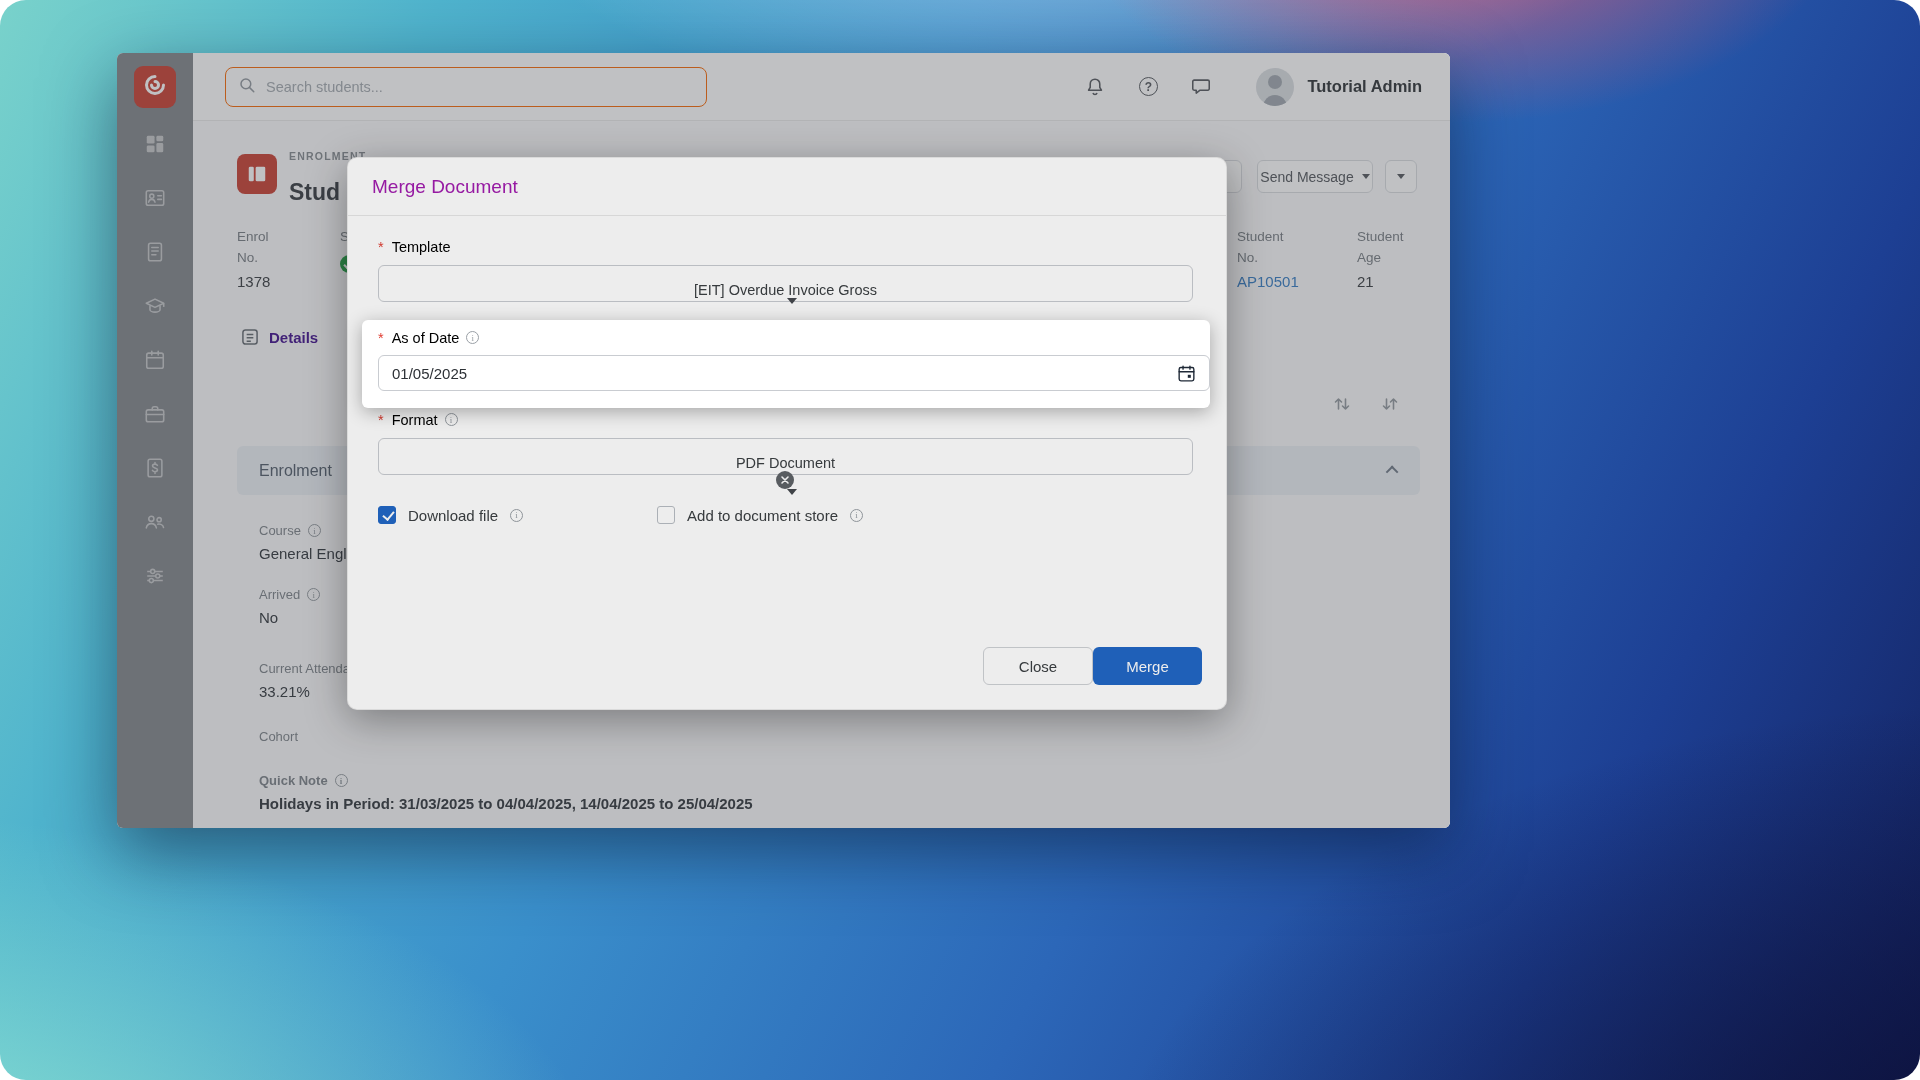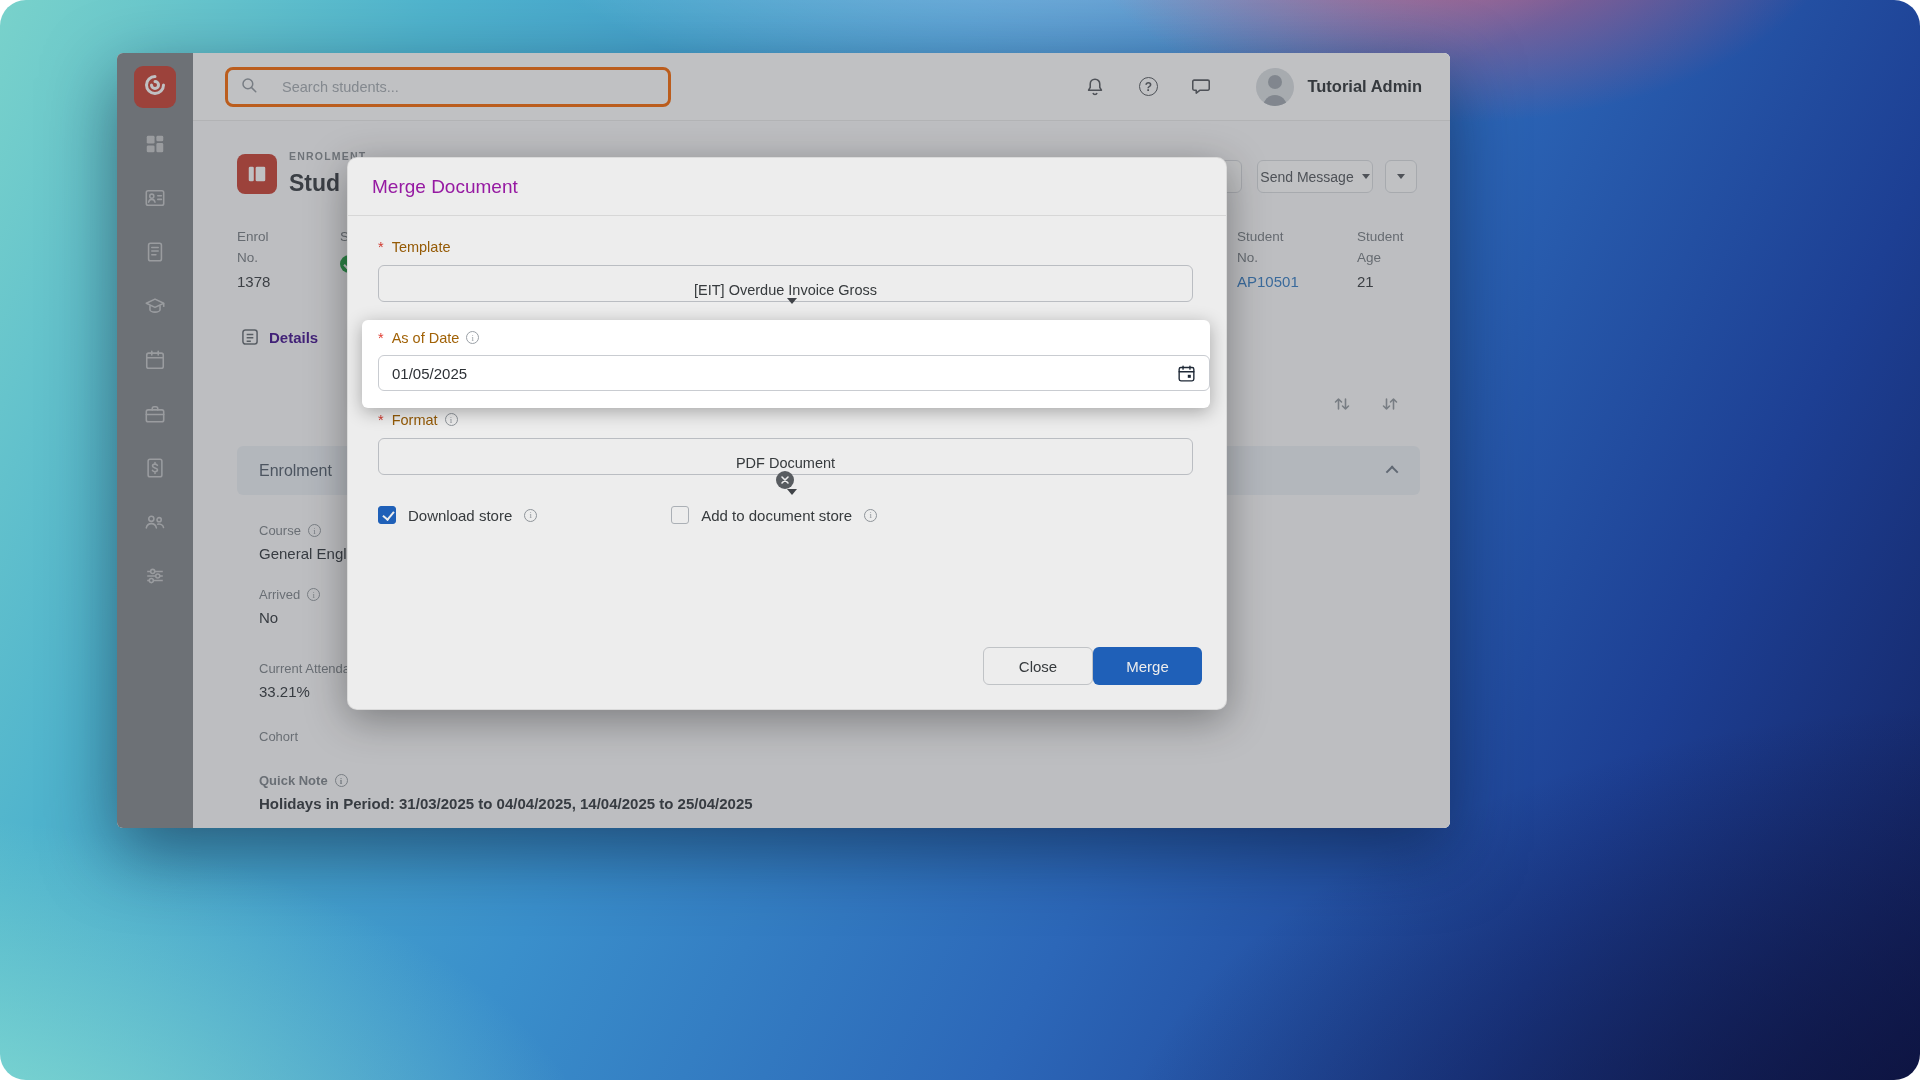--- a/index.html
+++ b/index.html
@@ -28,22 +28,22 @@
   .sidebar{ position:absolute; left:0; top:0; bottom:0; width:76px; background:#8a8e92;
     display:flex; flex-direction:column; align-items:center; padding-top:13px; z-index:1; }
   .logo{ width:42px; height:42px; border-radius:9px; background:#cc4b40;
     display:flex; align-items:center; justify-content:center; margin-bottom:25px; cursor:pointer; }
   .side-nav{ display:flex; flex-direction:column; align-items:center; gap:32px; }
   .nav-item{ width:22px; height:22px; color:#c9cbce; cursor:pointer; }
 
   
   .topbar{ position:absolute; left:76px; right:0; top:0; height:68px; background:#fff;
     border-bottom:1px solid #ececec; display:flex; align-items:center; z-index:1; }
-  .search{ margin-left:32px; width:446px; height:40px; border:3px solid #f97316; border-radius:8px;
-    display:flex; align-items:center; padding:0 12px; gap:24px; background:#fff; }
+  .search{ margin-left:32px; width:482px; height:40px; border:1px solid #f97316; border-radius:8px;
+    display:flex; align-items:center; padding:0 12px; gap:10px; background:#fff; }
   .search svg{ color:#9aa0a6; flex:none; }
   .search input{ border:none; outline:none; flex:1; font-size:14.5px; color:#3c4043; background:transparent; }
   .search input::placeholder{ color:#aab0b6; }
   .top-actions{ margin-left:auto; display:flex; align-items:center; margin-right:28px; }
   .tb-icon{ width:22px; height:22px; color:#5f6368; margin-left:31px; cursor:pointer;
     display:flex; align-items:center; justify-content:center; position:relative; }
   .icon-help{ width:19px; height:19px; border:1.8px solid #5f6368; border-radius:50%; }
   .icon-help::after{ content:"?"; position:absolute; left:0; right:0; top:50%; transform:translateY(-52%);
     text-align:center; font-size:12px; font-weight:bold; color:#5f6368; }
   .avatar{ width:38px; height:38px; border-radius:50%; background:#dce0e4; overflow:hidden;
@@ -53,21 +53,21 @@
   .avatar .torso{ position:absolute; left:50%; bottom:-3px; transform:translateX(-50%);
     width:24px; height:14px; border-radius:12px 12px 0 0; background:#a6adb4; }
   .user-name{ margin-left:13px; font-size:16.5px; font-weight:bold; color:#3c4043; cursor:pointer; }
 
   
   .content{ position:absolute; left:76px; top:68px; right:0; bottom:0; background:#fcfcfd; z-index:1; }
   .abs{ position:absolute; }
   .page-icon{ width:40px; height:40px; border-radius:8px; background:#cc4b40;
     display:flex; align-items:center; justify-content:center; }
   .eyebrow{ font-size:10.5px; letter-spacing:1.2px; color:#8d9298; font-weight:bold; }
-  .page-title{ font-size:23px; font-weight:bold; color:#43484e; margin-top:8px; }
+  .page-title{ font-size:23px; font-weight:bold; color:#43484e; margin-top:17px; }
   .btn{ background:#fff; border:1px solid #dcdfe3; border-radius:6px; display:flex;
     align-items:center; justify-content:center; gap:8px; font-size:14px; color:#5f6368; cursor:pointer; }
   .caret{ width:0; height:0; border-left:4.5px solid transparent; border-right:4.5px solid transparent;
     border-top:5.5px solid #5f6368; }
   .info-col .l{ font-size:13.5px; color:#80868c; line-height:21px; }
   .info-col .v{ font-size:15px; color:#45494e; margin-top:5px; }
   .v-link{ color:#4285c8 !important; cursor:pointer; }
   .badge-green{ width:18px; height:18px; border-radius:50%; background:#2fa84f; position:relative; }
   .badge-green::after{ content:""; position:absolute; left:6px; top:3.5px; width:4px; height:8px;
     border:solid #fff; border-width:0 2px 2px 0; transform:rotate(45deg); }
@@ -90,21 +90,21 @@
   .backdrop{ position:absolute; inset:0; background:rgba(55,60,66,0.24); z-index:20; }
   .dim{ position:absolute; inset:0; background:rgba(0,0,0,0.07); z-index:40; }
 
   
   .modal{ position:absolute; left:230px; top:104px; width:880px; height:553px; background:#fff;
     border:1px solid rgba(0,0,0,0.08); border-radius:10px; z-index:30;
     box-shadow:0 10px 40px rgba(0,0,0,0.35); }
   .modal-header{ height:58px; border-bottom:1px solid #e8e8e8; display:flex; align-items:center; padding:0 24px; }
   .modal-title{ font-size:19px; font-weight:500; color:#a21caf; }
   .modal-body{ padding:21px 33px 0 30px; }
-  .field-label{ font-size:14.5px; color:#a16207; height:19px; display:flex; align-items:center; gap:7px; }
+  .field-label{ font-size:14.5px; color:#000000; height:19px; display:flex; align-items:center; gap:7px; }
   .req::before{ content:"*"; color:#e03c31; margin-right:1px; }
   .select{ margin-top:9px; height:37px; border:1px solid #c9ccd1; border-radius:6px; background:#fff;
     display:flex; align-items:center; padding:16px 14px; cursor:pointer;flex-direction:column; }
   .select .sel-val{ font-size:14.5px; color:#3c4043; flex:1; }
   .sel-caret{ width:0; height:0; border-left:5px solid transparent; border-right:5px solid transparent;
     border-top:6px solid #45494e; margin-left:12px; }
   .spot-gap{ height:108px; }
   .check-row{ margin-top:31px; display:flex; align-items:center; }
   .check-group{ display:flex; align-items:center; gap:12px; cursor:pointer; }
   .check-group.second{ margin-left:134px; }
@@ -372,21 +372,21 @@
                 <circle cx="9" cy="9" r="9" fill="#5f6368"></circle>
                 <path d="M6 6l6 6M12 6l-6 6" stroke="#fff" stroke-width="1.6" stroke-linecap="round"></path>
               </svg>
           </span>
           <span class="sel-caret"></span>
         </div>
 
         <div class="check-row">
           <label class="check-group">
             <span class="checkbox checked"></span>
-            <span class="check-label">Download store</span>
+            <span class="check-label">Download file</span>
             <span class="info-i"></span>
           </label>
           <label class="check-group second">
             <span class="checkbox"></span>
             <span class="check-label">Add to document store</span>
             <span class="info-i"></span>
           </label>
         </div>
       </div>
       <div class="modal-footer">

